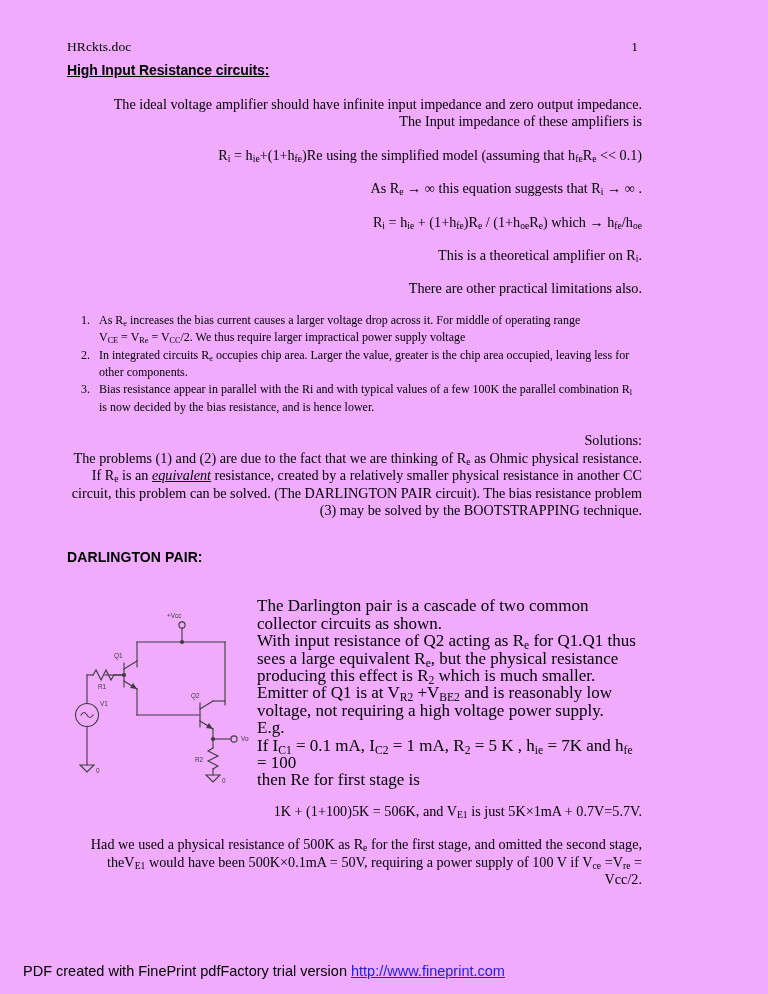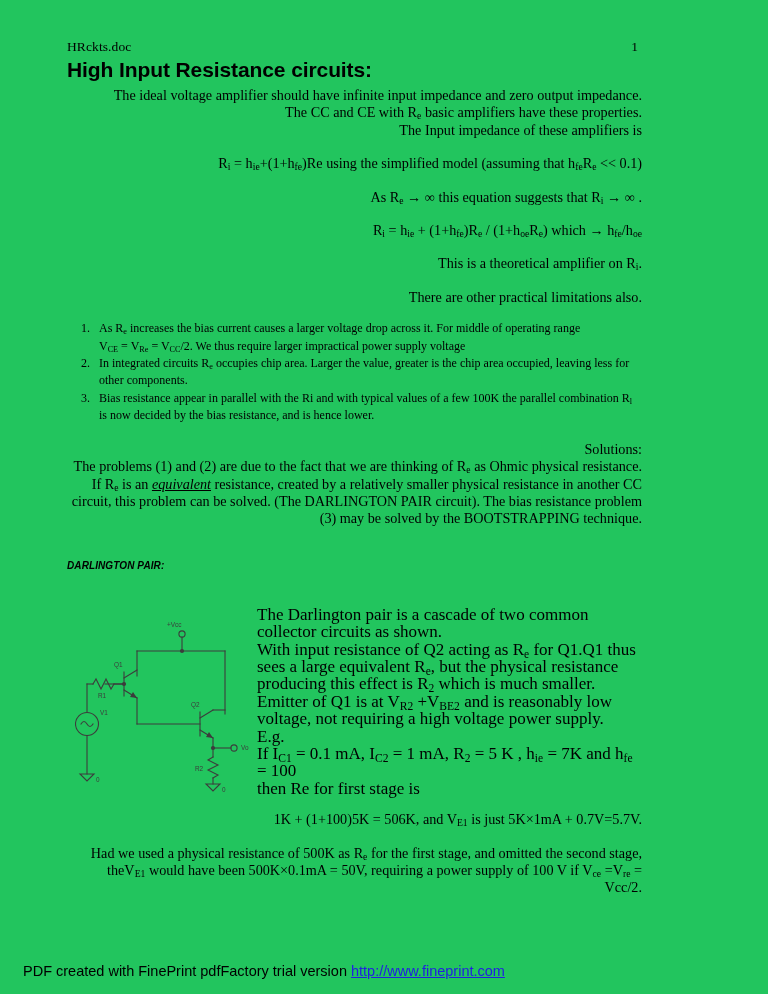--- a/index.html
+++ b/index.html
@@ -5,21 +5,21 @@
 <style>
   html, body {
     margin: 0;
     padding: 0;
     background: #ffffff;
   }
   .page {
     position: relative;
     width: 768px;
     height: 994px;
-    background: #22c55e;
+    background: #f0abfc;
     overflow: hidden;
     font-family: "Liberation Serif", "DejaVu Serif", serif;
     color: #000000;
   }
   .content {
     position: absolute;
     left: 67px;
     top: 38px;
     width: 575px;
   }
@@ -37,30 +37,30 @@
   .doc-header .page-num { padding-right: 4px; }
 
   
   h1.title, h2.section-title {
     font-family: "Liberation Sans", "DejaVu Sans", sans-serif;
     font-weight: bold;
     margin: 0;
     color: #000;
   }
   h1.title {
-    font-size: 21px;
+    font-size: 14px;
     line-height: 20px;
-    margin-bottom: 7px;
+    margin-bottom: 16px;
     letter-spacing: -0.1px;
+    text-decoration: underline;
   }
   h2.section-title {
-    font-size: 10px;
+    font-size: 14px;
     line-height: 20px;
     letter-spacing: 0.1px;
-    font-style: italic;
   }
 
   
   p.body {
     font-size: 14.2px;
     line-height: 17.4px;
     margin: 0;
     text-align: right;
   }
   p.gap-before { margin-top: 16px; }
@@ -120,21 +120,20 @@
   <div class="content">
 
     <div class="doc-header">
       <span class="file-name">HRckts.doc</span>
       <span class="page-num">1</span>
     </div>
 
     <h1 class="title">High Input Resistance circuits:</h1>
 
     <p class="body">The ideal voltage amplifier should have infinite input impedance and zero output impedance.</p>
-    <p class="body"><span>The CC and CE with R</span><sub>e</sub><span> basic amplifiers have these properties.</span></p>
     <p class="body">The Input impedance of these amplifiers is</p>
 
     <p class="body gap-before"><span>R</span><sub>i</sub><span> = h</span><sub>ie</sub><span>+(1+h</span><sub>fe</sub><span>)Re using the simplified model (assuming that h</span><sub>fe</sub><span>R</span><sub>e</sub><span>  &lt;&lt; 0.1)</span></p>
 
     <p class="body gap-before"><span>As R</span><sub>e</sub><span> → ∞ this equation suggests that R</span><sub>i</sub><span> → ∞ .</span></p>
 
 
     <p class="body gap-before"><span>R</span><sub>i</sub><span> = h</span><sub>ie</sub><span> + (1+h</span><sub>fe</sub><span>)R</span><sub>e</sub><span> / (1+h</span><sub>oe</sub><span>R</span><sub>e</sub><span>) which → h</span><sub>fe</sub><span>/h</span><sub>oe</sub></p>
 
     <p class="body gap-before"><span>This is a theoretical amplifier on R</span><sub>i</sub><span>.</span></p>

